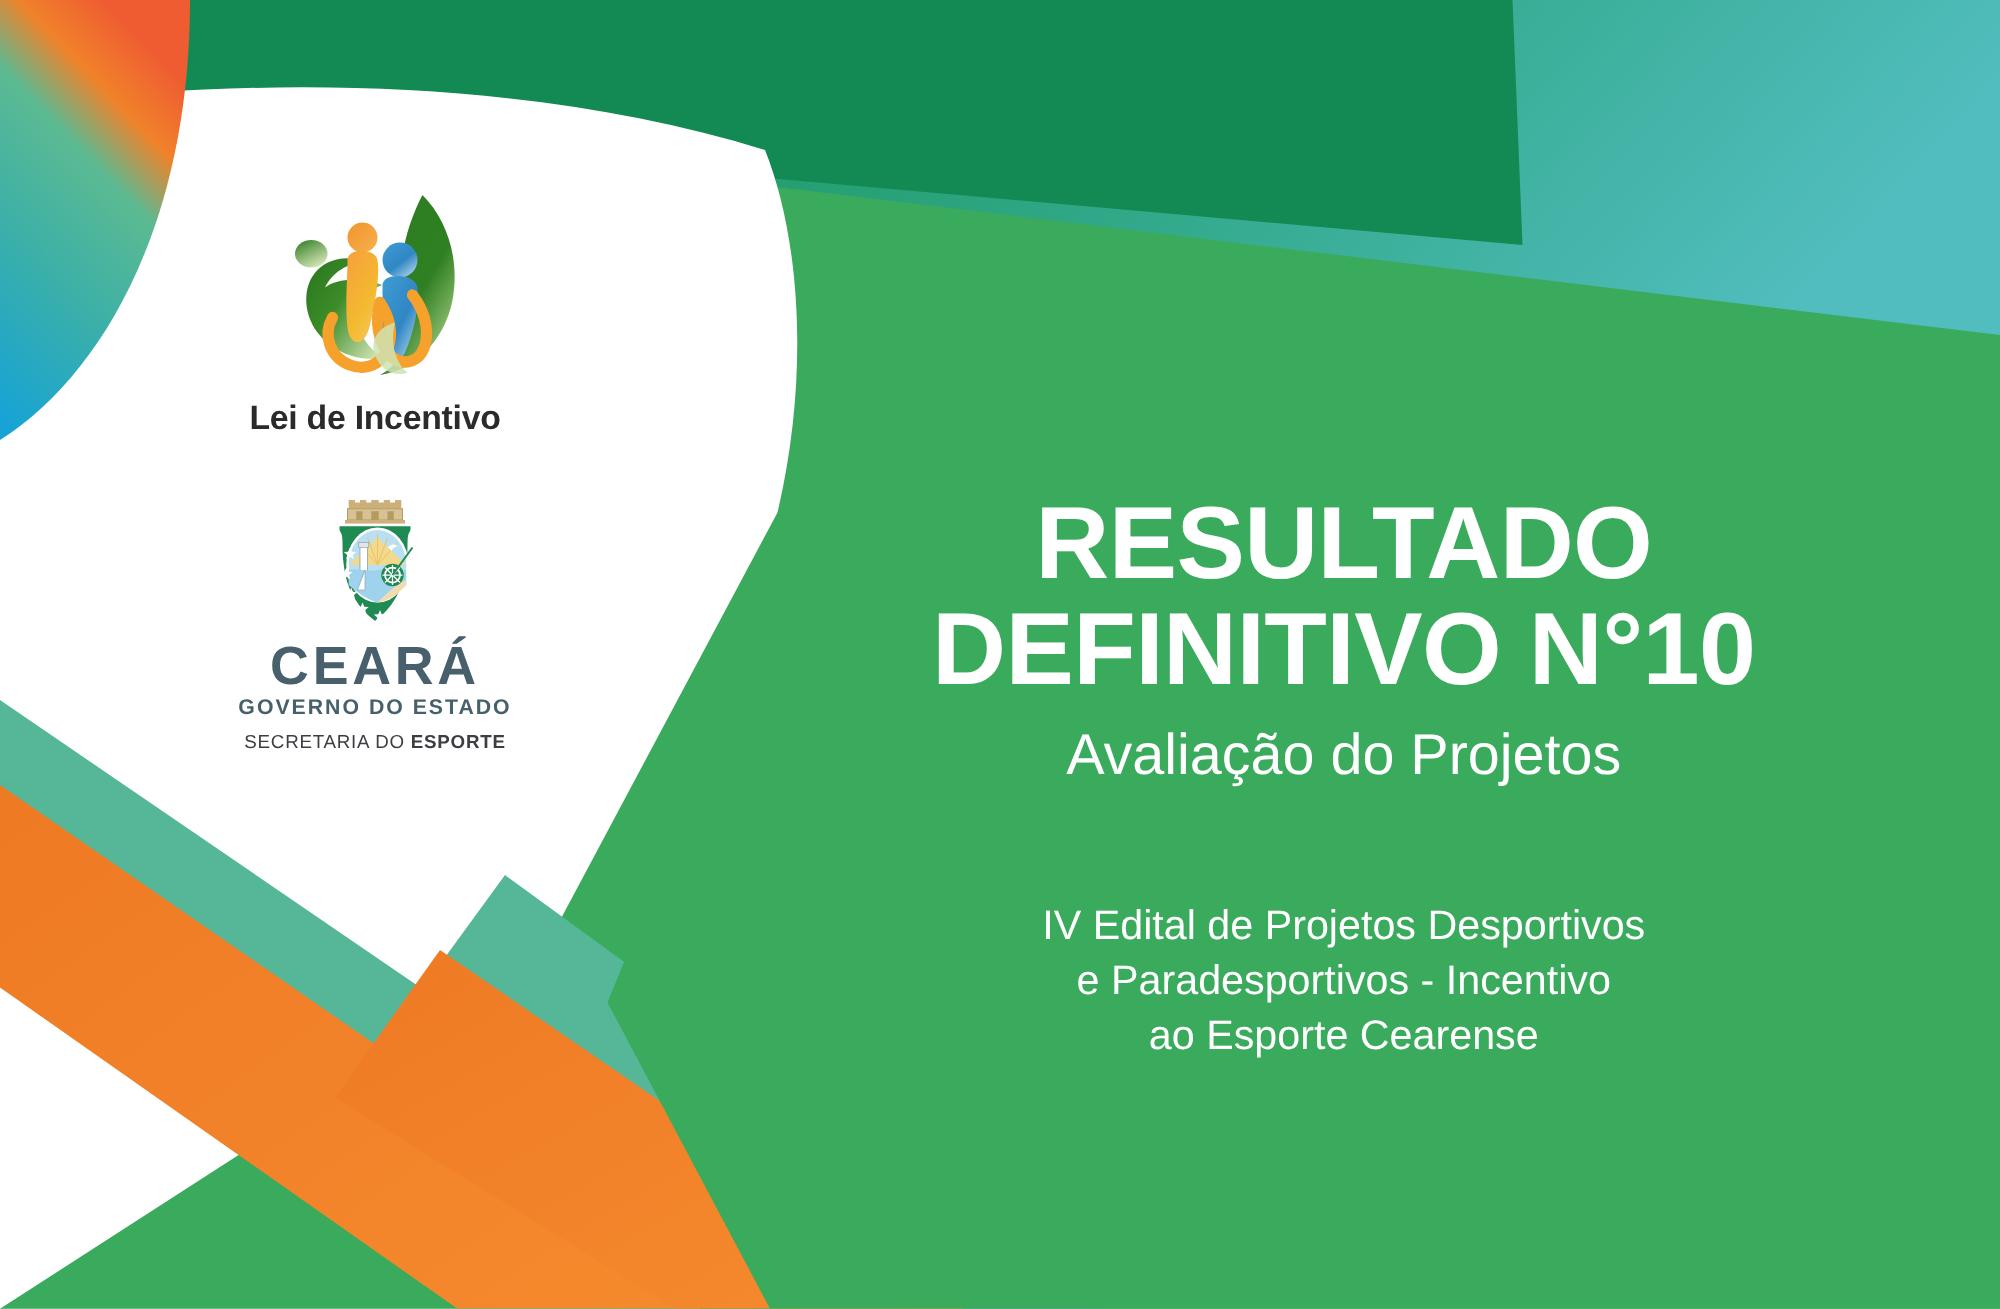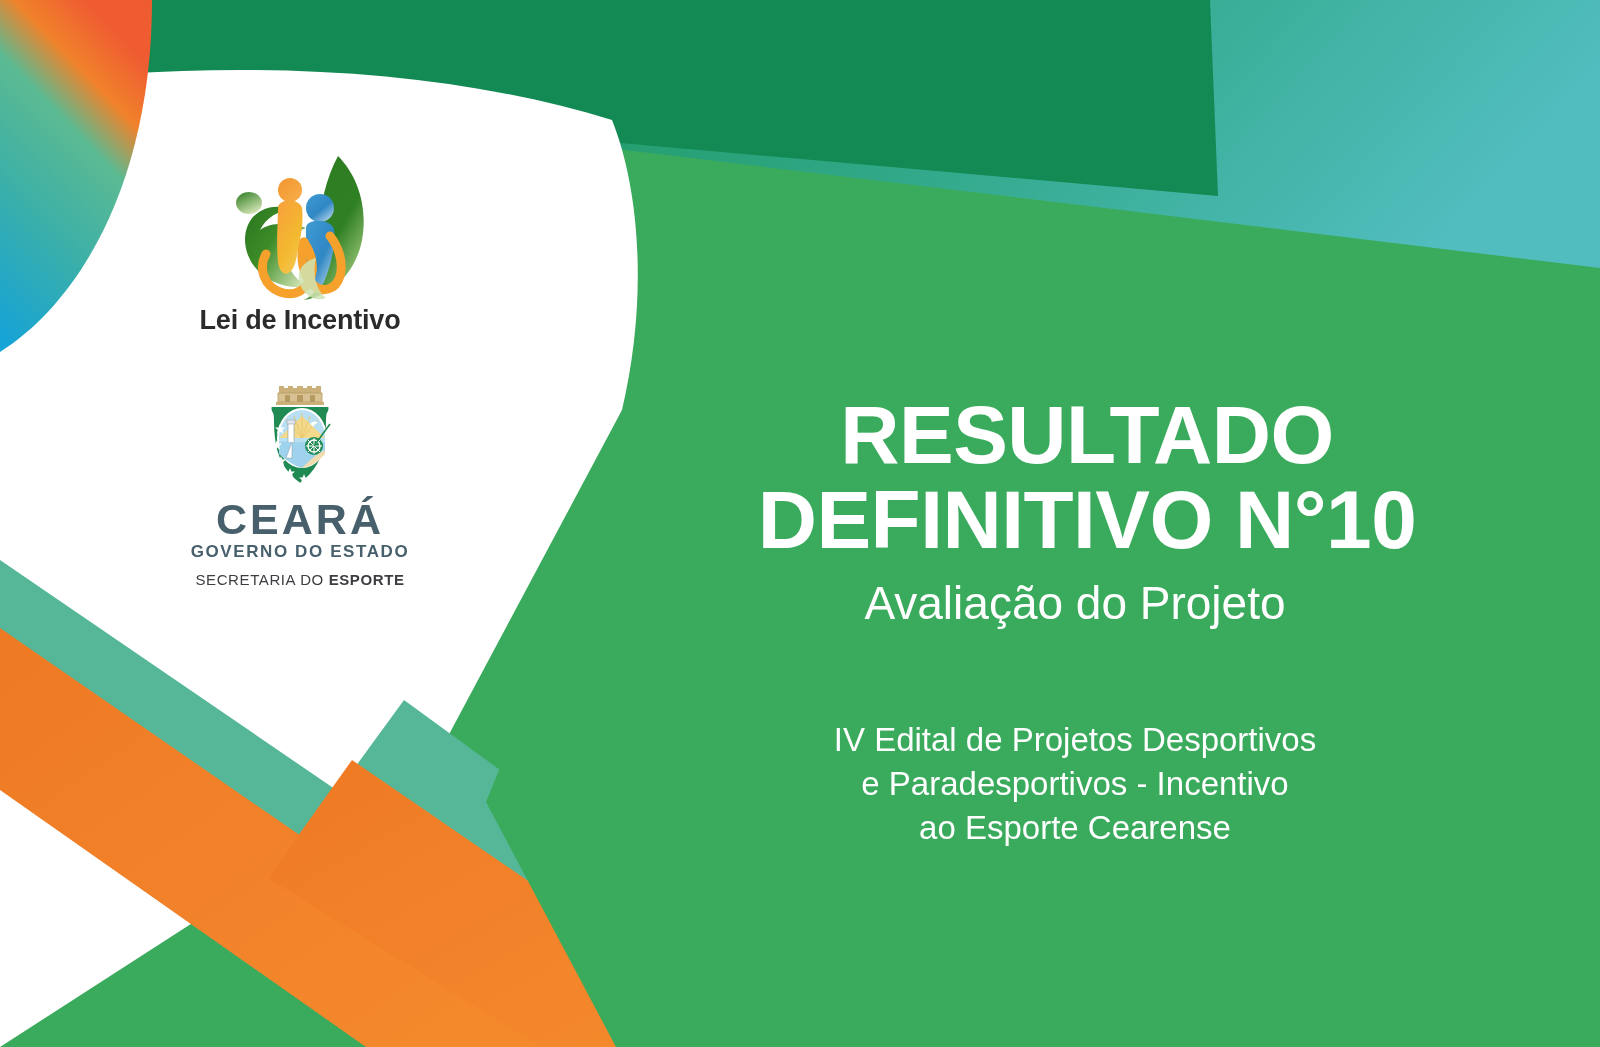--- a/index.html
+++ b/index.html
@@ -28,20 +28,21 @@
     text-align:center;
     z-index:5;
   }
   .lei-logo{
     width:160px;
     height:155px;
     margin:0 auto;
     display:block;
   }
   .lei-caption{
+    margin-top:14px;
     font-size:27px;
     line-height:1.16;
     font-weight:bold;
     color:#2b2b2b;
     letter-spacing:-0.2px;
     font-family:"Liberation Sans", sans-serif;
   }
   .lei-caption .l2{display:block;}
 
   .gov-block{
@@ -84,21 +85,21 @@
     position:absolute;
     left:620px;
     top:0;
     width:910px;
     height:1047px;
     z-index:5;
     text-align:center;
   }
   .title-main{
     position:absolute;
-    left:12px;
+    left:0;
     top:392px;
     width:100%;
     color:#ffffff;
     font-size:82px;
     font-weight:bold;
     line-height:1.04;
     letter-spacing:-0.5px;
     font-family:"Liberation Sans", sans-serif;
   }
   .title-main .ln{display:block;}
@@ -327,21 +328,21 @@
         <span>SECRETARIA DO </span><b>ESPORTE</b>
       </div>
     </div>
   </div>
 
   <div class="right-col">
     <div class="title-main">
       <span class="ln">RESULTADO</span>
       <span class="ln">DEFINITIVO N°10</span>
     </div>
-    <div class="title-sub">Avaliação do Projeto</div>
+    <div class="title-sub">Avaliação do Projetos</div>
     <div class="edital">
       <span class="ln">IV Edital de Projetos Desportivos</span>
       <span class="ln">e Paradesportivos - Incentivo</span>
       <span class="ln">ao Esporte Cearense</span>
     </div>
   </div>
 
 </div>
 
 </body></html>

